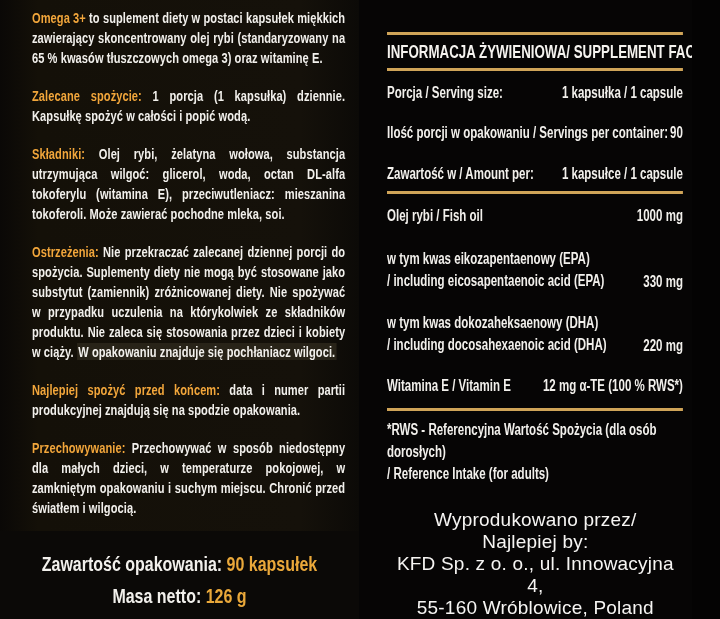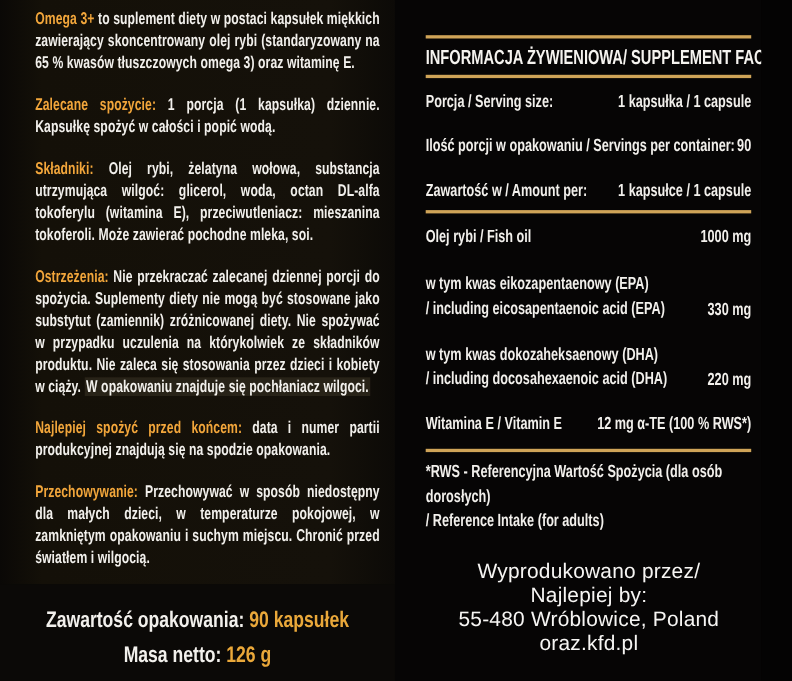--- a/index.html
+++ b/index.html
@@ -187,21 +187,22 @@
       <div class="gold-line div2"></div>
 
       <div class="footnote">
         <div>*RWS - Referencyjna Wartość Spożycia (dla osób dorosłych)</div>
         <div>/ Reference Intake (for adults)</div>
       </div>
 
       <div class="producer">
         <div>Wyprodukowano przez/</div>
         <div>Najlepiej by:</div>
-        <div>55-480 Wróblowice, Poland</div>
+        <div>KFD Sp. z o. o., ul. Innowacyjna 4,</div>
+        <div>55-160 Wróblowice, Poland</div>
         <div>oraz.kfd.pl</div>
       </div>
 
     </div>
   </div>
 
   <div class="right-edge"></div>
 </div>
 
 </body></html>

